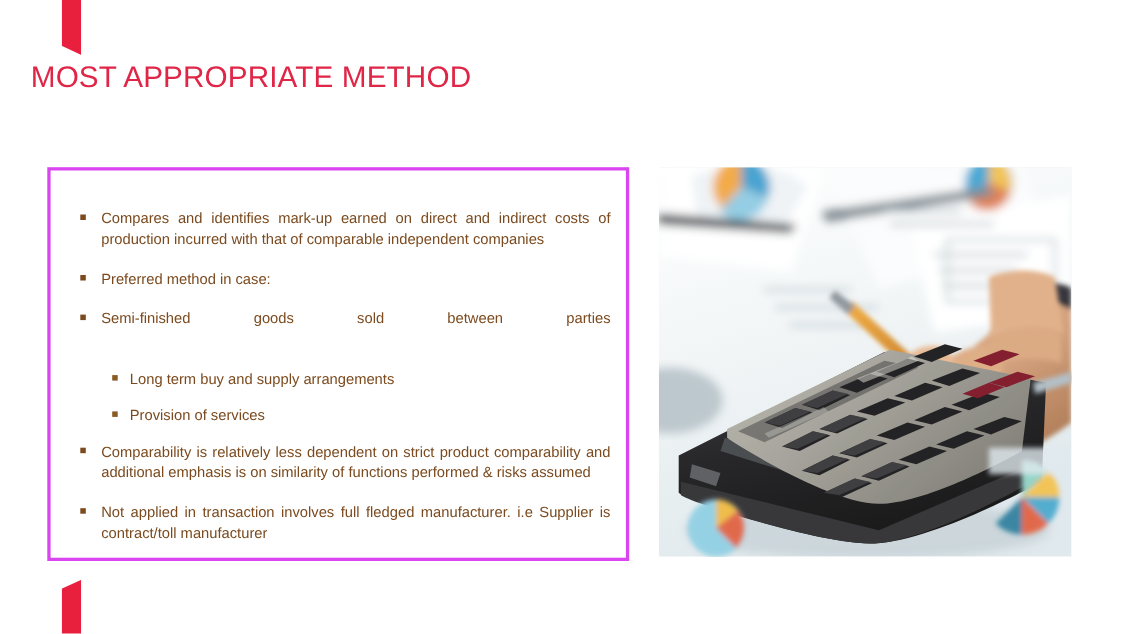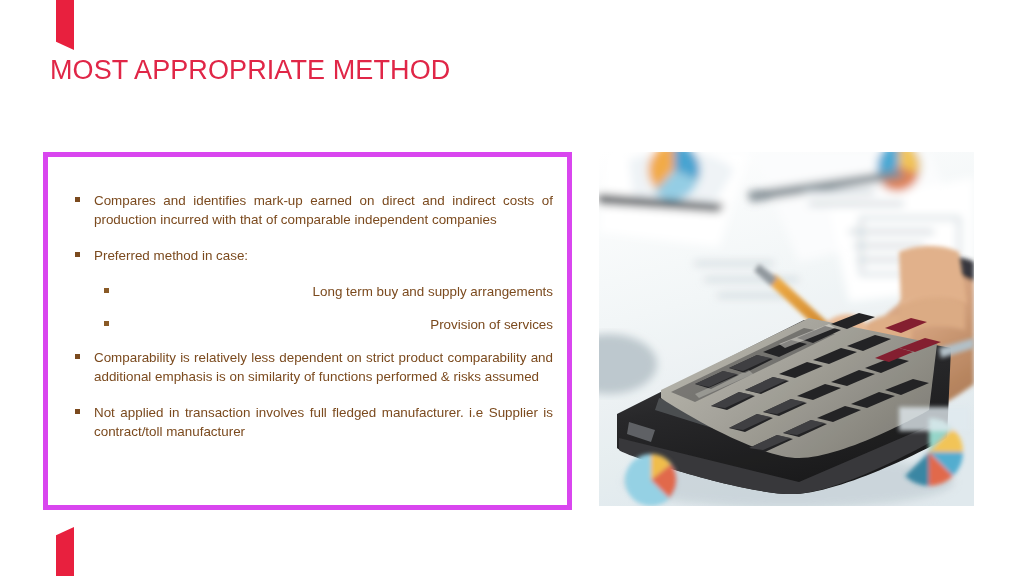--- a/index.html
+++ b/index.html
@@ -31,21 +31,21 @@
     top: 527px;
     width: 18px;
     height: 52px;
     background: #e8203e;
     clip-path: polygon(0 16%, 100% 0, 100% 100%, 0 100%);
   }
 
   
   .title-block {
     position: absolute;
-    left: 50px;
+    left: 28px;
     top: 54px;
     width: 640px;
   }
   .slide-title {
     font-size: 27px;
     line-height: 32px;
     color: #e02647;
     font-weight: 400;
     letter-spacing: 0.1px;
     white-space: nowrap;
@@ -60,21 +60,21 @@
   }
 
   
   .content-box {
     position: absolute;
     left: 43px;
     top: 152px;
     width: 529px;
     height: 358px;
     box-sizing: border-box;
-    border: 5px solid #d946ef;
+    border: 3px solid #d946ef;
     background: #ffffff;
     padding: 34px 14px 10px 14px;
   }
 
   ul.bullets {
     list-style: none;
     margin: 0;
     padding: 0;
   }
   li.bullet {
@@ -93,21 +93,21 @@
     position: absolute;
     left: 13px;
     top: 6px;
     width: 5px;
     height: 5px;
     background: #7b4a1e;
   }
   li.bullet.sub {
     padding-left: 58px;
     margin-bottom: 14px;
-    text-align: right;
+    text-align: left;
   }
   li.bullet.sub::before {
     left: 42px;
     top: 6px;
     width: 4.5px;
     height: 4.5px;
     background: #8a5a26;
   }
   
   .stretch {
@@ -154,20 +154,23 @@
   <div class="slide-title">MOST APPROPRIATE METHOD</div>
 </div>
 
 <div class="content-box">
   <ul class="bullets">
     <li class="bullet">
       <span>Compares and identifies mark-up earned on direct and indirect costs of production incurred with that  of comparable independent companies</span>
     </li>
     <li class="bullet nojustify">
       <span>Preferred method in case:</span>
+    </li>
+    <li class="bullet">
+      <span class="stretch">Semi-finished goods sold between parties</span>
     </li>
     <li class="bullet sub">
       <span>Long term buy and supply arrangements</span>
     </li>
     <li class="bullet sub">
       <span>Provision of services</span>
     </li>
     <li class="bullet">
       <span>Comparability is relatively less dependent on strict product comparability and additional emphasis is on similarity of functions performed &amp; risks  assumed</span>
     </li>

